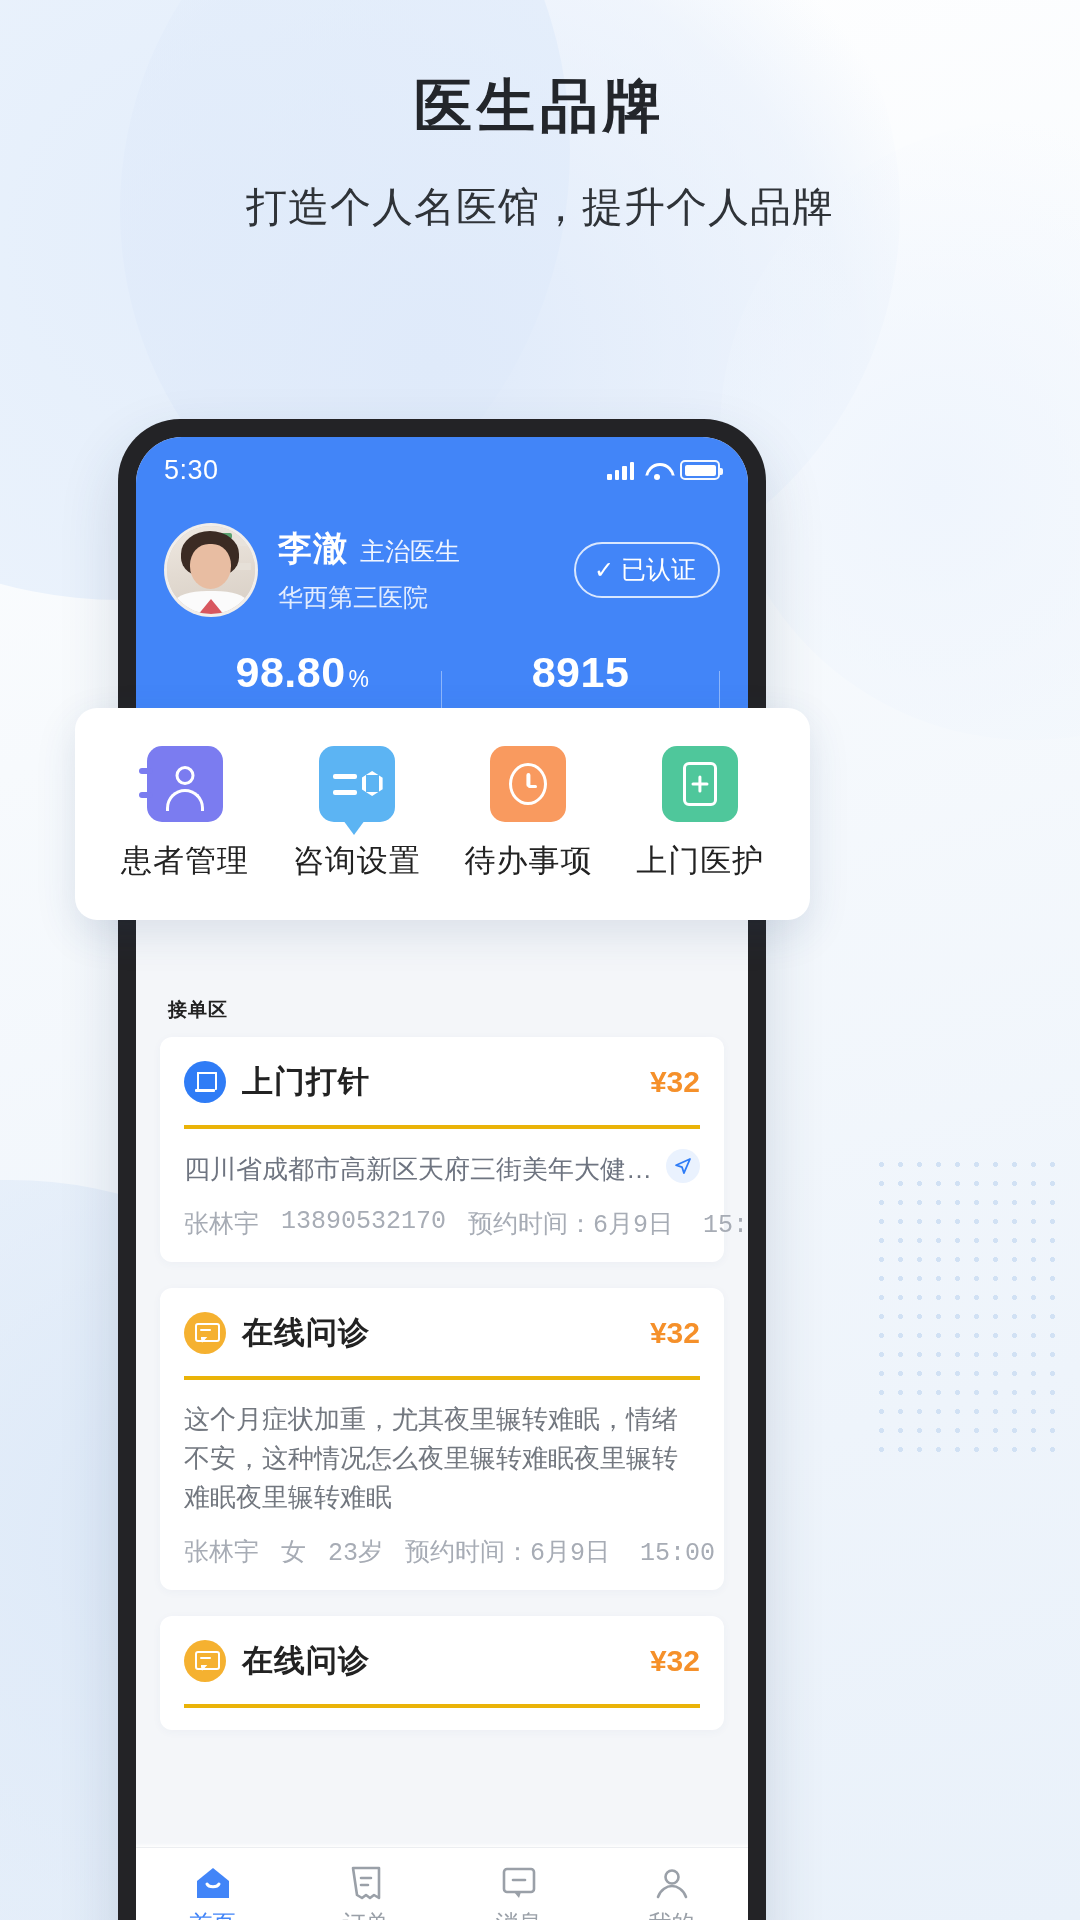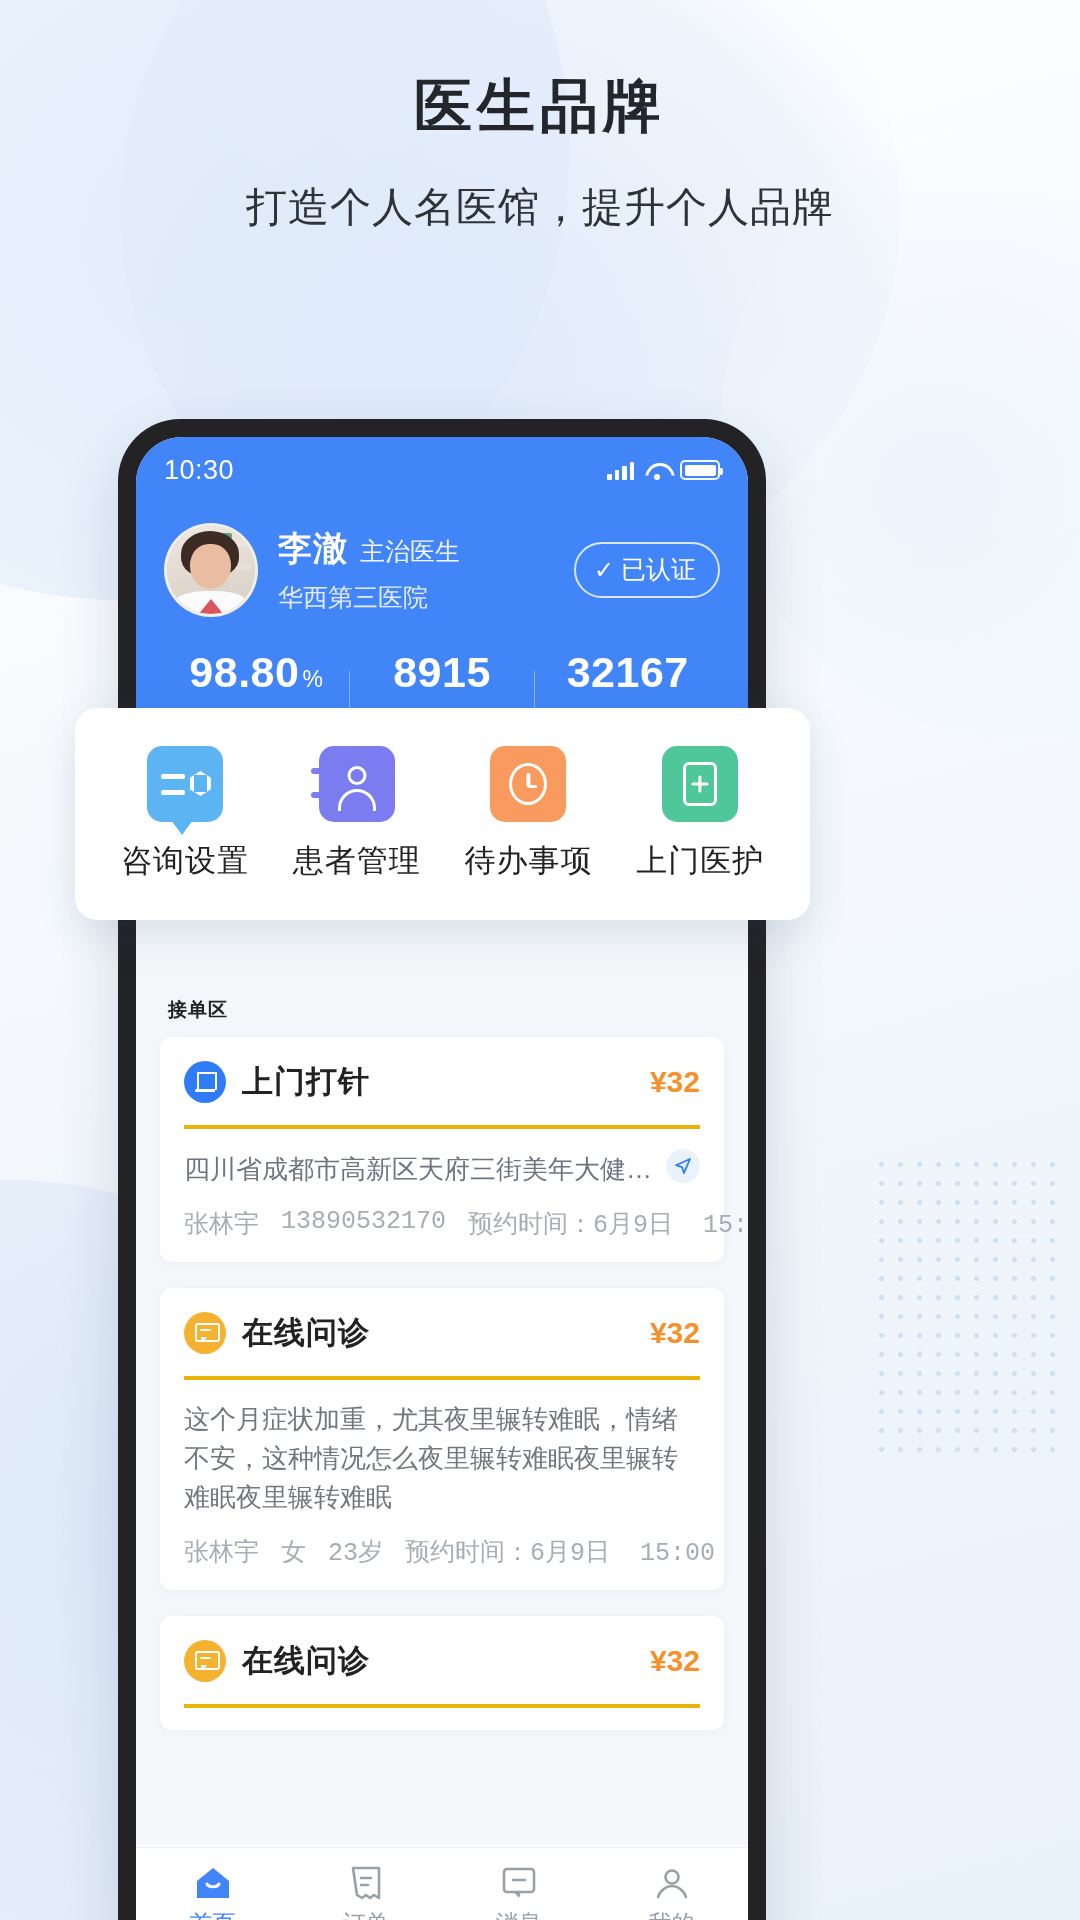--- a/index.html
+++ b/index.html
@@ -350,21 +350,21 @@
   <div class="page-title">医生品牌</div>
   <div class="page-subtitle">打造个人名医馆，提升个人品牌</div>
 </div>
 
 <div class="phone">
   <div class="screen">
 
     <div class="blue-head">
 
       <div class="statusbar">
-        <div class="sb-time">10:30</div>
+        <div class="sb-time">5:30</div>
         <div class="sb-right">
           <div class="sig">
               <i></i>
               <i></i>
               <i></i>
               <i></i>
             </div>
           <div class="wifi"></div>
           <div class="batt">
               <i></i>
@@ -400,24 +400,20 @@
         <div class="stat">
           <div class="num"><span>98.80</span><span class="pct">%</span></div>
           <div class="lbl">好评率</div>
         </div>
         <div class="divider"></div>
         <div class="stat">
           <div class="num"><span>8915</span></div>
           <div class="lbl">本月订单</div>
         </div>
         <div class="divider"></div>
-        <div class="stat">
-          <div class="num"><span>32167</span></div>
-          <div class="lbl">累计订单</div>
-        </div>
       </div>
     </div>
 
     <div class="body-area">
       <div class="sec-title">接单区</div>
 
       <div class="order-card">
         <div class="oc-head">
           <div class="oc-icon blue">
               <span class="ico-door"></span>
@@ -512,37 +508,37 @@
         </div>
         <div class="tab-lbl">我的</div>
       </div>
     </div>
 
   </div>
 </div>
 
 <div class="quick-card">
   <div class="qa">
-    <div class="qa-icon qi1">
-      <span class="bar b1"></span>
-        <span class="bar b2"></span>
-        <span class="hex"></span>
-    </div>
-    <div class="qa-label">咨询设置</div>
-  </div>
-  <div class="qa">
     <div class="qa-icon qi2">
       <span class="tab t1"></span>
         <span class="tab t2"></span>
       <span class="head2"></span>
         <span class="bodyarc"></span>
     </div>
     <div class="qa-label">患者管理</div>
   </div>
   <div class="qa">
+    <div class="qa-icon qi1">
+      <span class="bar b1"></span>
+        <span class="bar b2"></span>
+        <span class="hex"></span>
+    </div>
+    <div class="qa-label">咨询设置</div>
+  </div>
+  <div class="qa">
     <div class="qa-icon qi3">
       <span class="dial"></span>
     </div>
     <div class="qa-label">待办事项</div>
   </div>
   <div class="qa">
     <div class="qa-icon qi4">
       <span class="box"></span>
     </div>
     <div class="qa-label">上门医护</div>

